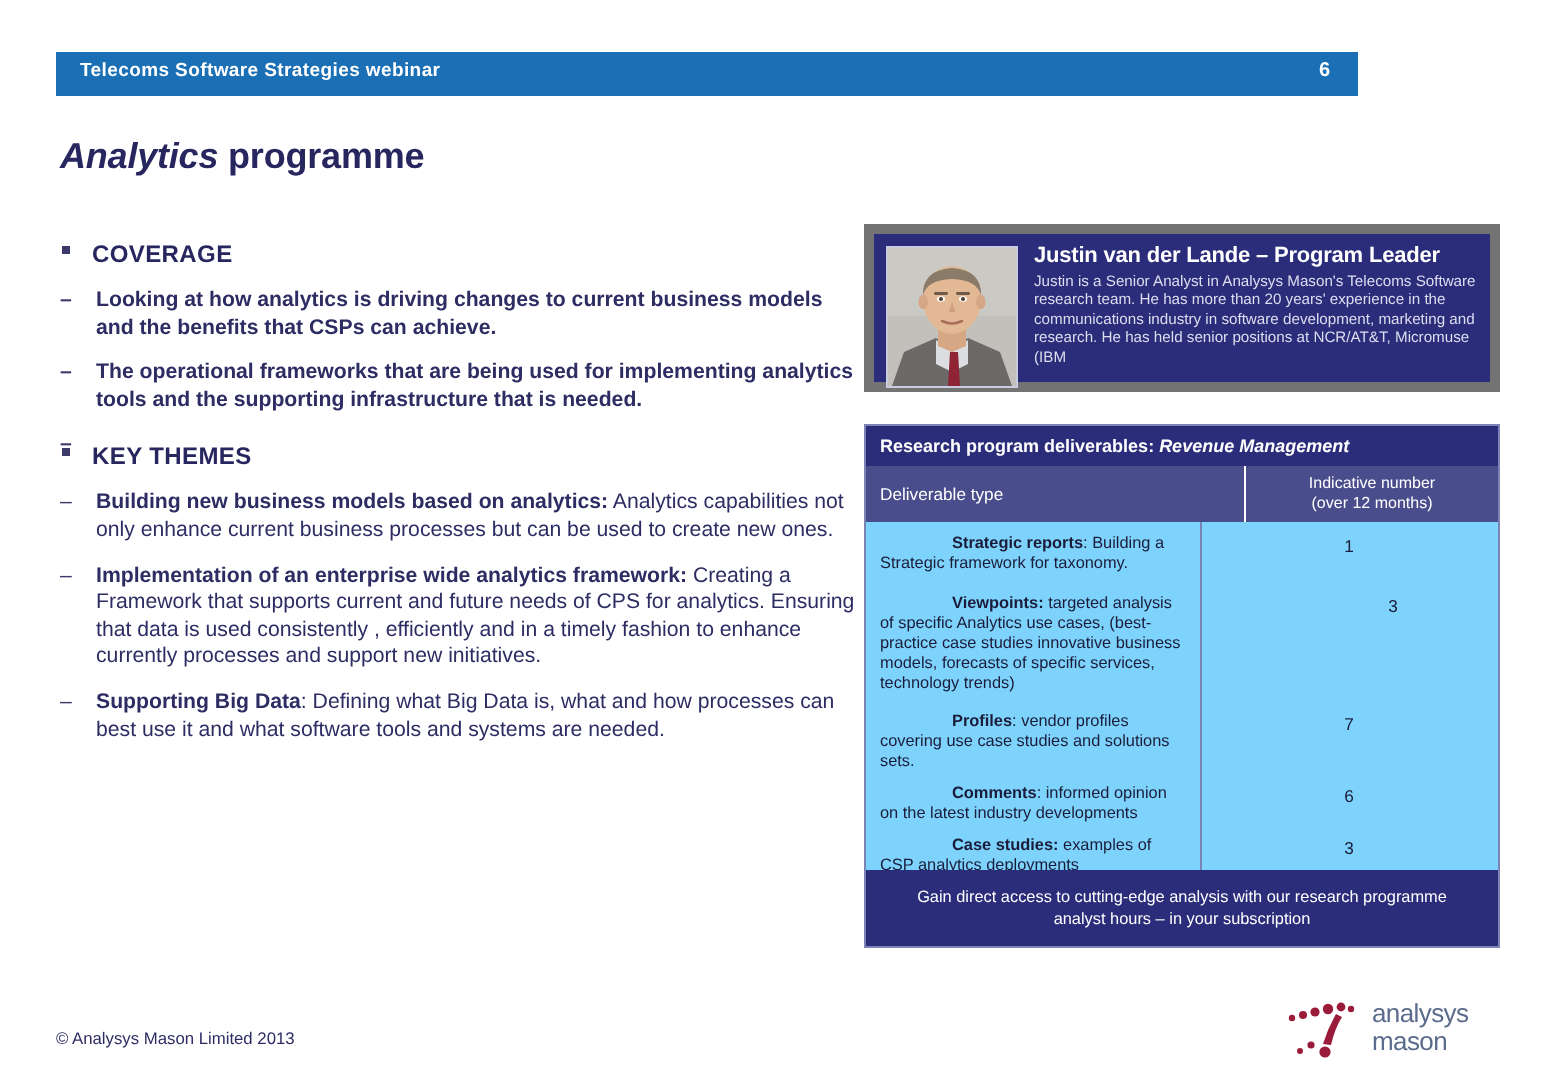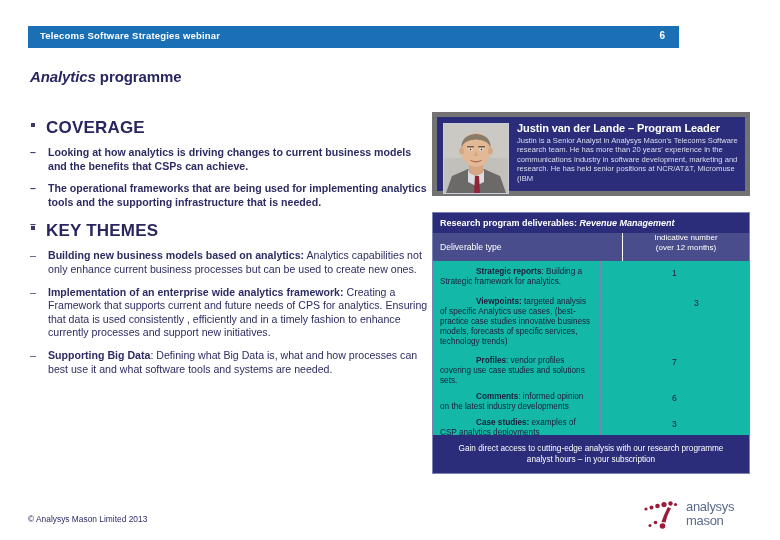--- a/index.html
+++ b/index.html
@@ -41,21 +41,21 @@
     font-size: 10px;
     font-weight: bold;
     color: #ffffff;
   }
 
   
   .slide-title {
     position: absolute;
     left: 30px;
     top: 68px;
-    font-size: 15px;
+    font-size: 18px;
     font-weight: bold;
     color: #27265e;
     letter-spacing: -0.1px;
     white-space: nowrap;
   }
   .slide-title i {
     font-style: italic;
   }
 
   
@@ -72,21 +72,21 @@
   }
   .l1-bullet {
     position: absolute;
     left: 3px;
     top: 5px;
     width: 4px;
     height: 4px;
     background: #3b3a6b;
   }
   .l1-label {
-    font-size: 17px;
+    font-size: 12px;
     font-weight: bold;
     color: #27265e;
     letter-spacing: 0.2px;
   }
   .l2-list {
     margin-top: 7px;
   }
   .l2-item {
     position: relative;
     padding-left: 20px;
@@ -158,21 +158,21 @@
 
   
   .table-box {
     position: absolute;
     left: 432px;
     top: 212px;
     width: 318px;
     height: 262px;
     border: 1px solid #7d83b5;
     box-sizing: border-box;
-    background: #14b8a6;
+    background: #7dd3fc;
   }
   .table-title {
     height: 20px;
     background: #2b2d7a;
     color: #ffffff;
     font-size: 9px;
     font-weight: bold;
     line-height: 20px;
     padding-left: 7px;
     box-sizing: border-box;
@@ -193,20 +193,21 @@
     align-items: center;
     box-sizing: border-box;
     border-right: 1px solid #ffffff;
   }
   .th-num {
     flex: 1;
     font-size: 8px;
     line-height: 9.6px;
     text-align: center;
     display: flex;
+    align-items: center;
     justify-content: center;
     box-sizing: border-box;
   }
   .table-body {
     position: relative;
     height: 175px;
   }
   .table-divider {
     position: absolute;
     left: 167px;
@@ -382,21 +383,21 @@
         <div>Indicative number</div>
         <div>(over 12 months)</div>
       </div>
     </div>
   </div>
   <div class="table-body">
     <div class="table-divider"></div>
 
     <div class="trow">
       <div class="td-type">
-        <span class="lead">Strategic reports</span><span>:  Building a Strategic framework for analytics.</span>
+        <span class="lead">Strategic reports</span><span>:  Building a Strategic framework for taxonomy.</span>
       </div>
       <div class="td-num">1</div>
     </div>
 
     <div class="trow" style="padding-top:10px;gap:44px;">
       <div class="td-type">
         <span class="lead">Viewpoints:</span><span> targeted analysis of specific Analytics use cases, (best-practice case studies innovative business models, forecasts of specific services, technology trends)</span>
       </div>
       <div class="td-num">3</div>
     </div>

